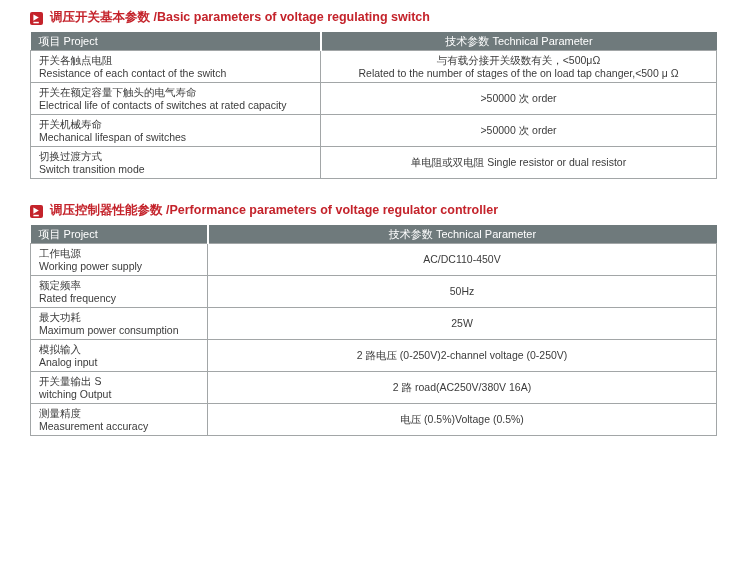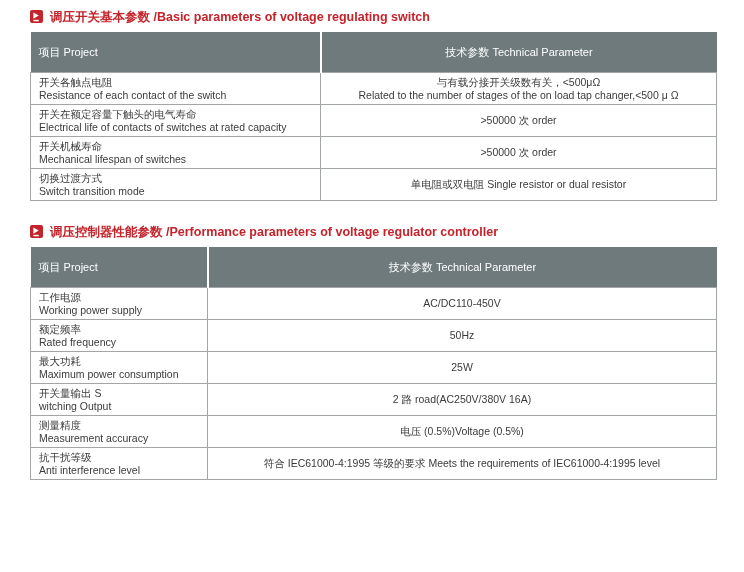--- a/index.html
+++ b/index.html
@@ -6,40 +6,40 @@
   html, body { background: #ffffff; }
   body {
     width: 744px; height: 572px;
     font-family: "Liberation Sans", "DejaVu Sans", sans-serif;
     color: #3b3b3b;
     overflow: hidden;
   }
   .doc { width: 744px; height: 572px; padding: 10px 27px 0 30px; background: #fff; }
 
   .section-title {
-    display: flex; align-items: flex-start; gap: 7px;
+    display: flex; align-items: flex-end; gap: 7px;
     color: #c4232b; font-weight: bold; font-size: 12.5px; line-height: 15px;
   }
   .title-icon {
     width: 13px; height: 13px; flex: 0 0 13px;
     background: #c4232b; border-radius: 2px;
     display: inline-flex; align-items: center; justify-content: center;
   }
   .title-icon svg { display: block; }
 
   table.param-table {
     border-collapse: collapse; width: 687px; table-layout: fixed;
     margin-top: 7px;
   }
   table.t1 col.c1 { width: 290px; }
   table.t2 col.c1 { width: 177px; }
 
   th {
     background: #6f7a7c; color: #ffffff; font-weight: normal;
-    font-size: 11px; line-height: 14px; padding: 13px 8px; border: none;
+    font-size: 11px; line-height: 14px; padding: 2px 8px; border: none;
   }
   .th-item  { text-align: left; }
   .th-value { text-align: center; border-left: 2px solid #ffffff; }
 
   td {
     border: 1px solid #a2a6a7;
     font-size: 10.5px; line-height: 12.5px; color: #3b3b3b;
     padding: 3px 8px; vertical-align: middle; height: 30px;
   }
   td.item  { text-align: left; margin-top: 11px; }
@@ -162,42 +162,42 @@
           <td class="item">
             <div class="ln">最大功耗</div>
             <div class="ln">Maximum power consumption</div>
           </td>
           <td class="value">
             <div class="ln">25W</div>
           </td>
         </tr>
         <tr>
           <td class="item">
+            <div class="ln">模拟输入</div>
+            <div class="ln">Analog input</div>
+          </td>
+          <td class="value">
+            <div class="ln">2 路电压 (0-250V)2-channel voltage (0-250V)</div>
+          </td>
+        </tr>
+        <tr>
+          <td class="item">
             <div class="ln">开关量输出 S</div>
             <div class="ln">witching Output</div>
           </td>
           <td class="value">
             <div class="ln">2 路 road(AC250V/380V  16A)</div>
           </td>
         </tr>
         <tr>
           <td class="item">
             <div class="ln">测量精度</div>
             <div class="ln">Measurement accuracy</div>
           </td>
           <td class="value">
             <div class="ln">电压 (0.5%)Voltage (0.5%)</div>
-          </td>
-        </tr>
-        <tr>
-          <td class="item">
-            <div class="ln">抗干扰等级</div>
-            <div class="ln">Anti interference level</div>
-          </td>
-          <td class="value">
-            <div class="ln">符合 IEC61000-4:1995 等级的要求 Meets the requirements of IEC61000-4:1995 level</div>
           </td>
         </tr>
       </tbody>
     </table>
   </div>
 
 </div>
 
 </body></html>

